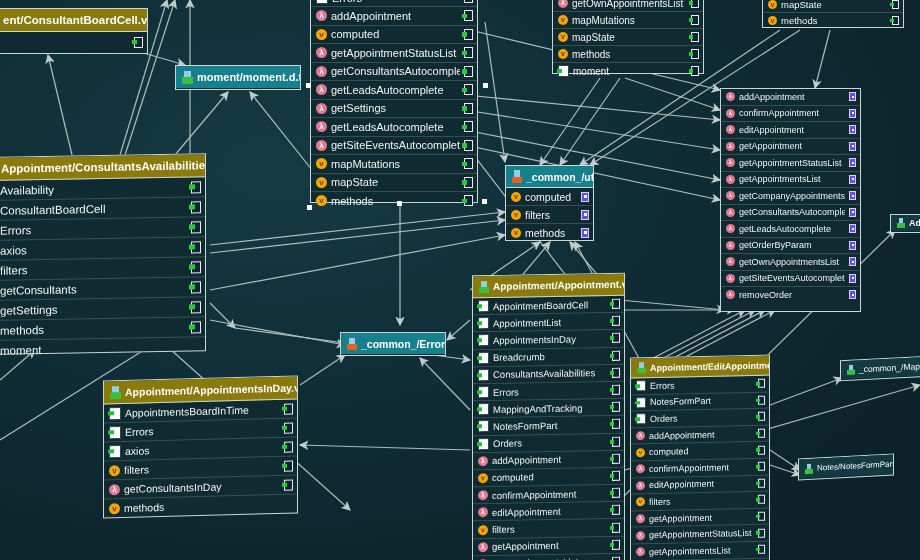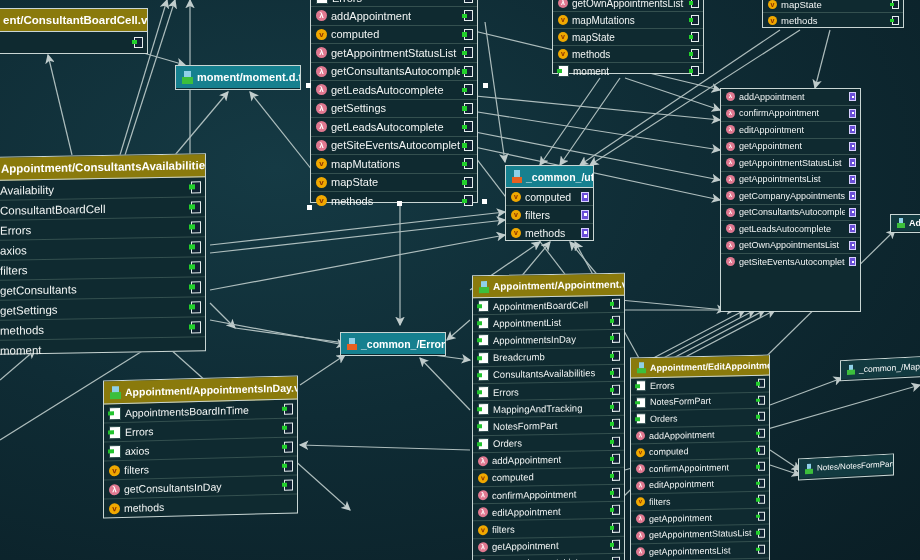--- a/index.html
+++ b/index.html
@@ -329,26 +329,36 @@
       <span class="lbl">getConsultantsAutocomplete</span>
       <span class="port p" style="width:7px;height:9px;"></span>
     </div>
   <div class="row" style="height:15.5px;font-size:9px;">
       <span class="ic fn" style="width:9px;height:9px;font-size:6px;line-height:9px;">λ</span>
       <span class="lbl">getLeadsAutocomplete</span>
       <span class="port p" style="width:7px;height:9px;"></span>
     </div>
   <div class="row" style="height:15.5px;font-size:9px;">
       <span class="ic fn" style="width:9px;height:9px;font-size:6px;line-height:9px;">λ</span>
+      <span class="lbl">getOrderByParam</span>
+      <span class="port p" style="width:7px;height:9px;"></span>
+    </div>
+  <div class="row" style="height:15.5px;font-size:9px;">
+      <span class="ic fn" style="width:9px;height:9px;font-size:6px;line-height:9px;">λ</span>
       <span class="lbl">getOwnAppointmentsList</span>
       <span class="port p" style="width:7px;height:9px;"></span>
     </div>
   <div class="row" style="height:15.5px;font-size:9px;">
       <span class="ic fn" style="width:9px;height:9px;font-size:6px;line-height:9px;">λ</span>
       <span class="lbl">getSiteEventsAutocomplete</span>
+      <span class="port p" style="width:7px;height:9px;"></span>
+    </div>
+  <div class="row" style="height:15.5px;font-size:9px;">
+      <span class="ic fn" style="width:9px;height:9px;font-size:6px;line-height:9px;">λ</span>
+      <span class="lbl">removeOrder</span>
       <span class="port p" style="width:7px;height:9px;"></span>
     </div>
 </div>
 
 <div class="node js" style="left:890px;top:214px;width:40px;height:19px;">
   <div class="hdr" style="height:16px;font-size:9px;background:#123a40;">
     <span class="fico vuef" style="width:8px;height:10px;">
         <span class="t"></span>
         <span class="b"></span>
       </span>

